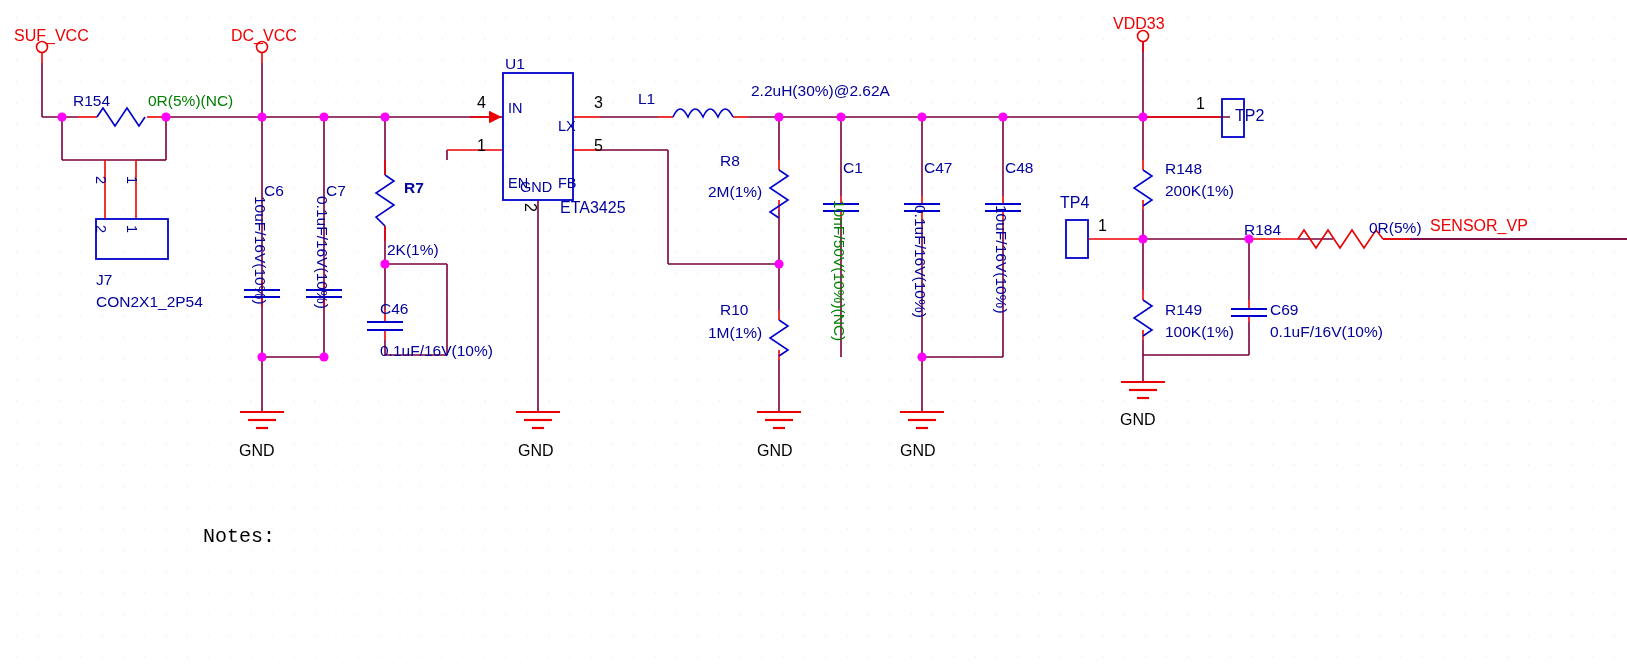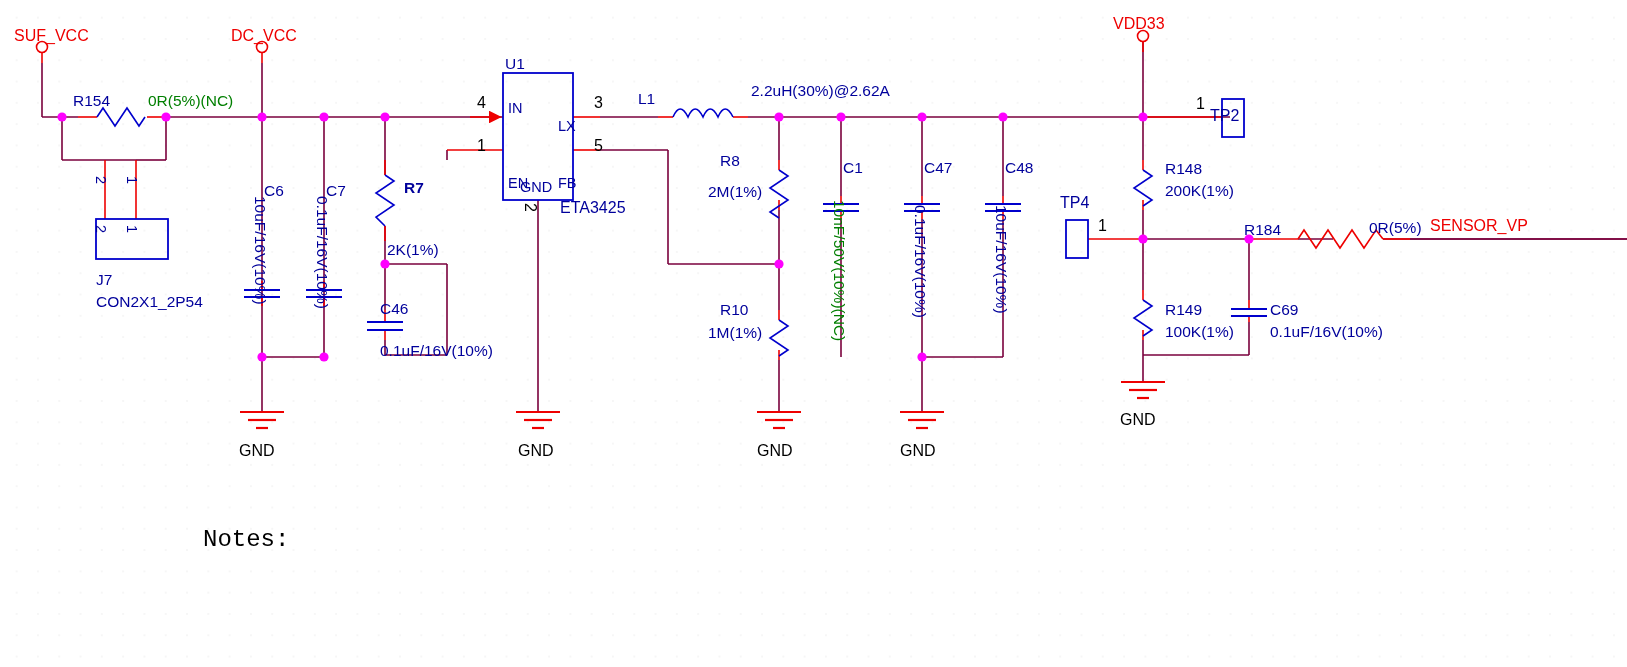--- a/index.html
+++ b/index.html
@@ -17,21 +17,21 @@
   .lbl{position:absolute;white-space:pre;font-family:"Liberation Sans",sans-serif;line-height:1;}
   .blue{color:#00009b;}
   .red{color:#ee0000;}
   .green{color:#007f00;}
   .black{color:#000000;}
   .s15{font-size:15.5px;}
   .s14{font-size:14.5px;}
   .s16{font-size:16px;}
   .vert{transform-origin:0 0;transform:rotate(90deg);}
   .notes{position:absolute;font-family:"Liberation Mono","DejaVu Sans Mono",monospace;
-         font-size:24px;color:#000;white-space:pre;line-height:1.33;letter-spacing:0px;}
+         font-size:20px;color:#000;white-space:pre;line-height:1.33;letter-spacing:0px;}
 </style>
 </head>
 <body>
 
 <div id="root">
 
 <svg id="svg" xmlns="http://www.w3.org/2000/svg">
   <defs>
     <marker id="arrhead" markerWidth="8" markerHeight="8" refX="7" refY="4" orient="auto">
       <path d="M0,0 L8,4 L0,8 z" fill="#ee0000"></path>
@@ -332,21 +332,21 @@
 
 <div class="lbl blue s15" style="left:843px;top:160px;">C1</div>
 <div class="lbl green s15 vert" style="left:847px;top:200px;">10nF/50V(10%)(NC)</div>
 
 <div class="lbl blue s15" style="left:924px;top:160px;">C47</div>
 <div class="lbl blue s15 vert" style="left:928px;top:205px;">0.1uF/16V(10%)</div>
 
 <div class="lbl blue s15" style="left:1005px;top:160px;">C48</div>
 <div class="lbl blue s15 vert" style="left:1009px;top:205px;">10uF/16V(10%)</div>
 
-<div class="lbl blue s16" style="left:1210px;top:108px;">TP2</div>
+<div class="lbl blue s16" style="left:1235px;top:108px;">TP2</div>
 <div class="lbl black s16" style="left:1196px;top:96px;">1</div>
 
 <div class="lbl blue s16" style="left:1060px;top:195px;">TP4</div>
 <div class="lbl black s16" style="left:1098px;top:218px;">1</div>
 
 <div class="lbl blue s15" style="left:1165px;top:161px;">R148</div>
 <div class="lbl blue s15" style="left:1165px;top:183px;">200K(1%)</div>
 
 <div class="lbl blue s15" style="left:1165px;top:302px;">R149</div>
 <div class="lbl blue s15" style="left:1165px;top:324px;">100K(1%)</div>

